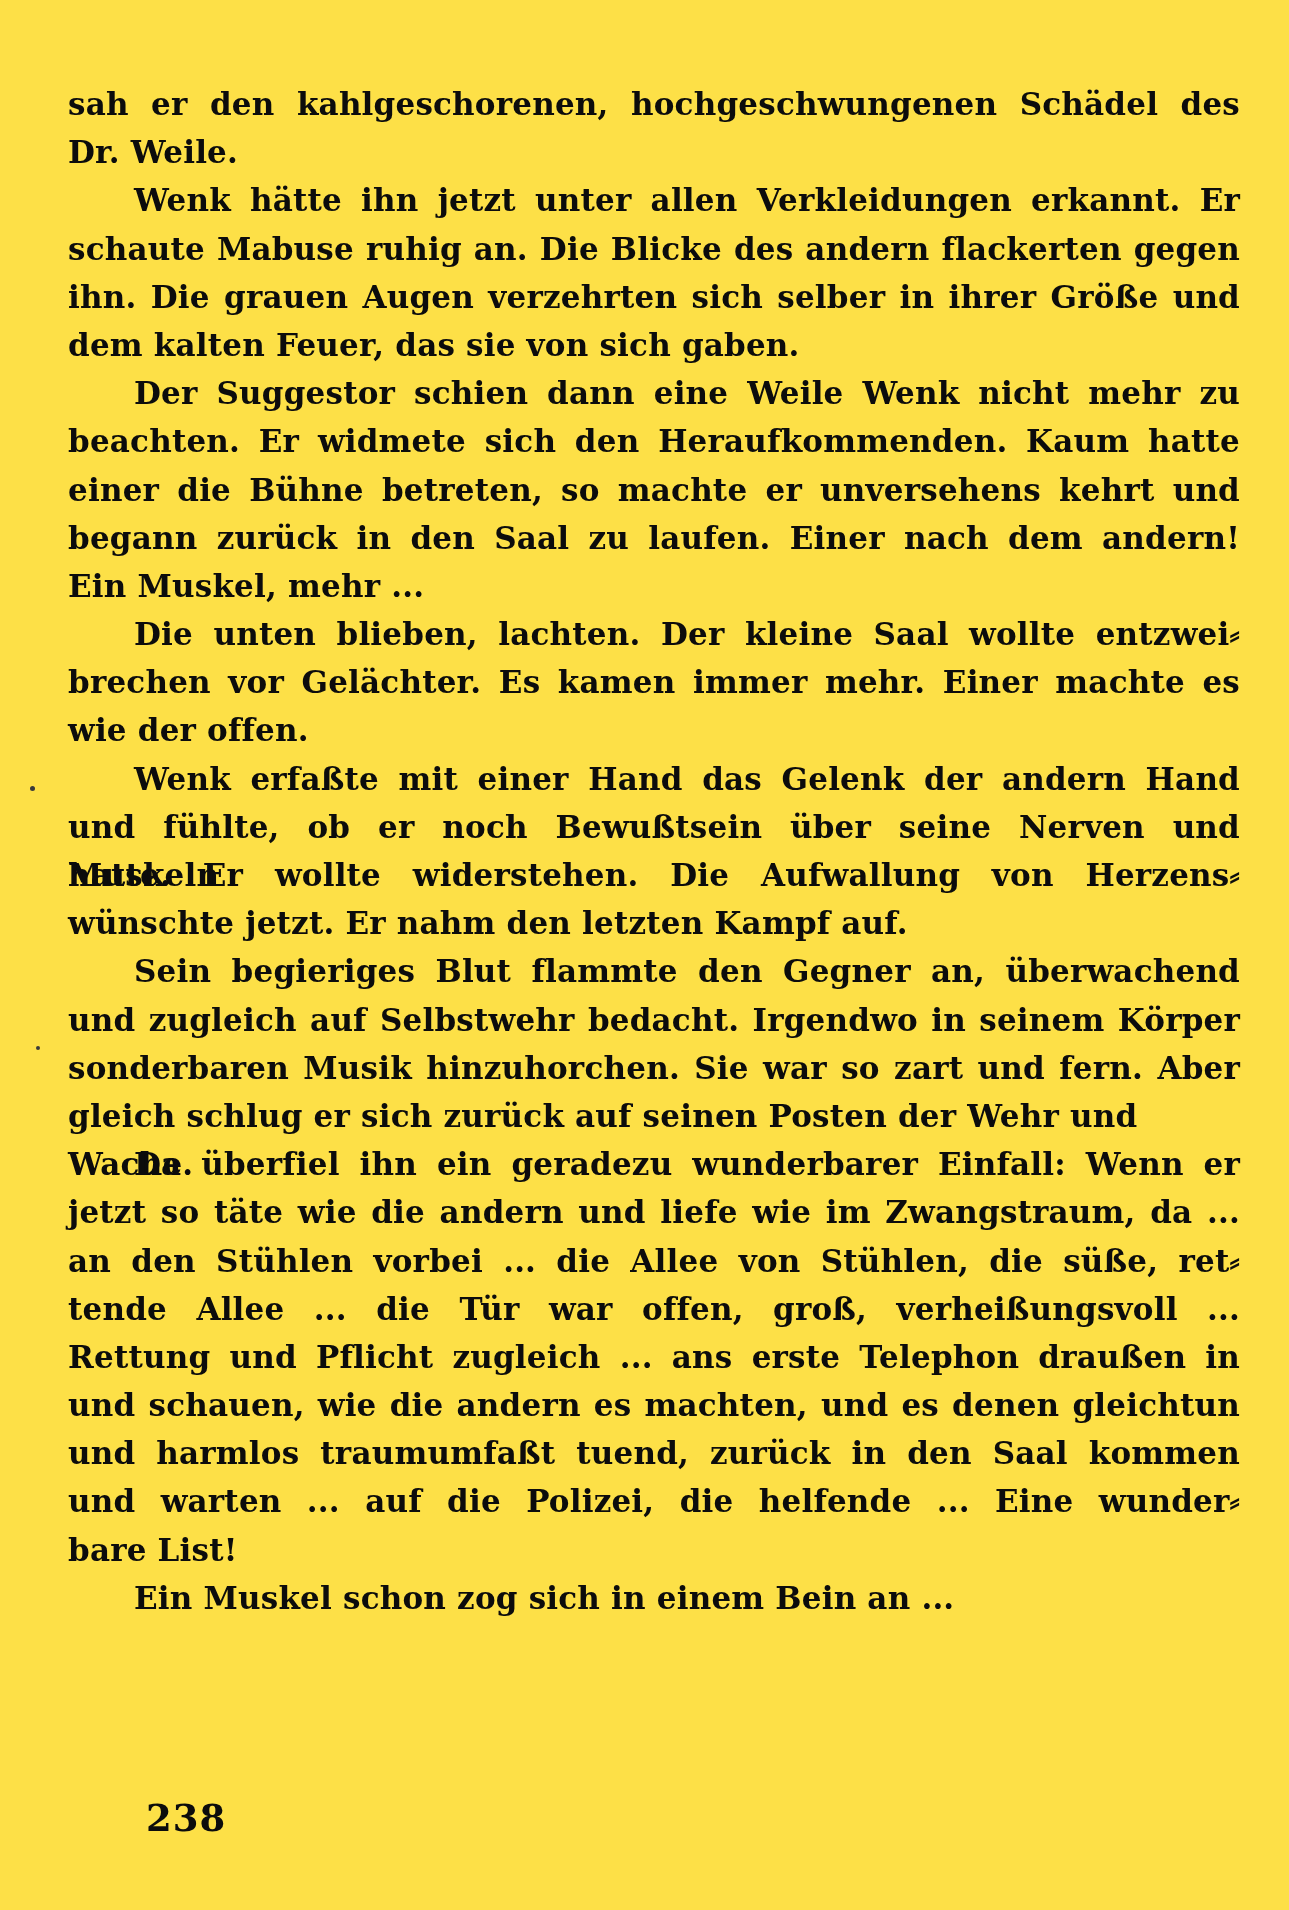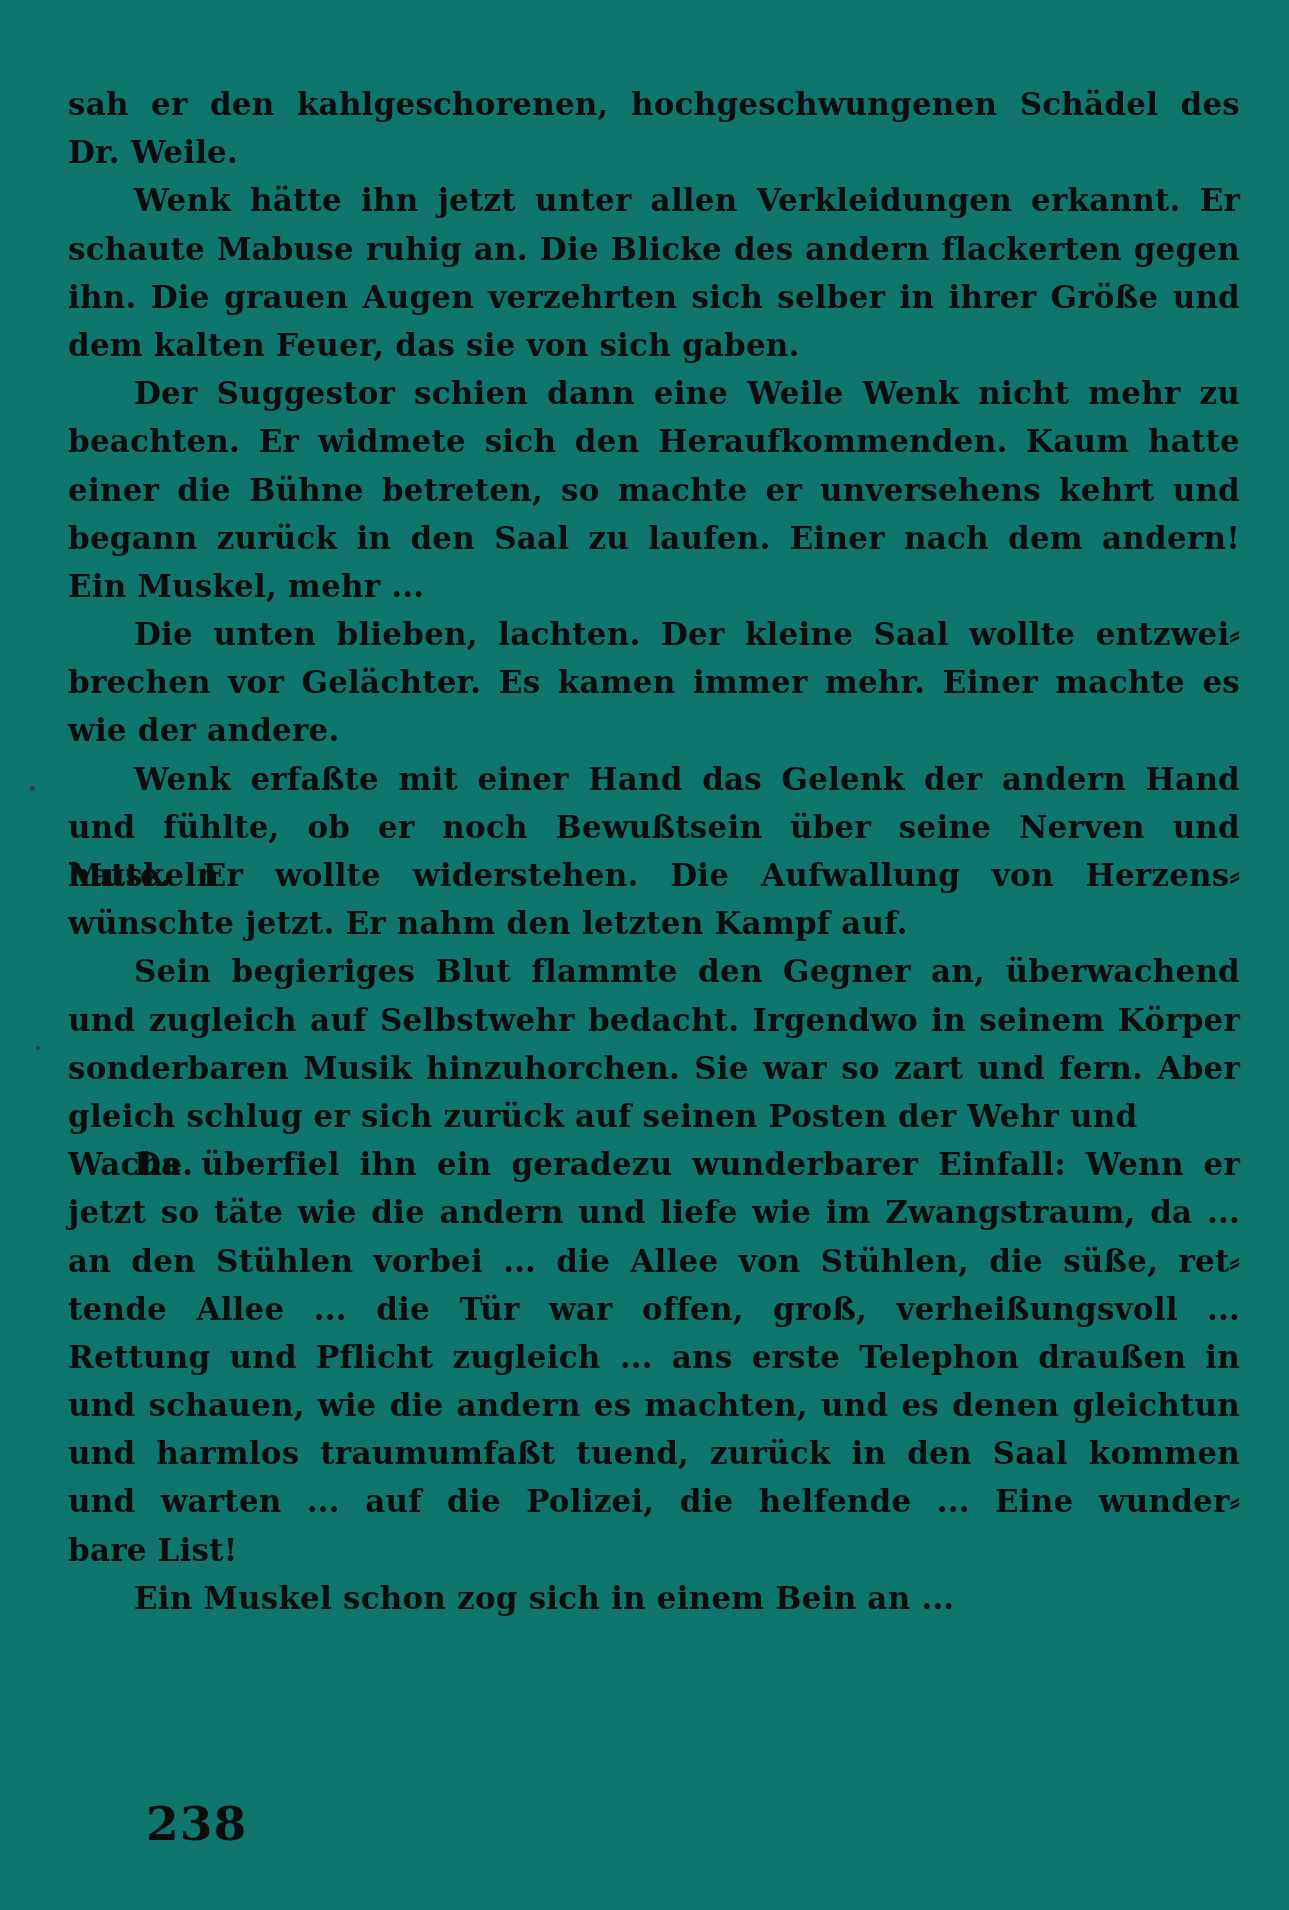--- a/index.html
+++ b/index.html
@@ -5,21 +5,21 @@
   html, body { margin:0; padding:0; }
   body {
     width:1289px; height:1910px;
     background:#fdfdfc;
     position:relative;
     overflow:hidden;
     font-family:"DejaVu Serif","DejaVu Sans",serif;
   }
   .page {
     position:absolute; inset:0;
-    background:#0f766e;
+    background:#fde047;
   }
   .text-block {
     position:absolute;
     left:68px; top:80px;
     width:1172px;
     font-weight:bold;
     font-size:31px;
     color:#0c0c0c;
     letter-spacing:0.2px;
   }
@@ -30,21 +30,21 @@
     overflow:visible;
   }
   .j {
     text-align:justify;
     text-align-last:justify;
   }
   .ind { text-indent:66px; }
   .page-number {
     position:absolute;
     left:146px; top:1796px;
-    font-size:47px;
+    font-size:37px;
     font-weight:bold;
     color:#0c0c0c;
     letter-spacing:1px;
   }
   .speck {
     position:absolute;
     background:#3a3a3a;
     border-radius:50%;
   }
   .speck-1 { left:30px; top:786px; width:5px; height:5px; }
@@ -62,21 +62,21 @@
     <div class="line j">schaute Mabuse ruhig an. Die Blicke des andern flackerten gegen</div>
     <div class="line j">ihn. Die grauen Augen verzehrten sich selber in ihrer Größe und</div>
     <div class="line">dem kalten Feuer, das sie von sich gaben.</div>
     <div class="line j ind">Der Suggestor schien dann eine Weile Wenk nicht mehr zu</div>
     <div class="line j">beachten. Er widmete sich den Heraufkommenden. Kaum hatte</div>
     <div class="line j">einer die Bühne betreten, so machte er unversehens kehrt und</div>
     <div class="line j">begann zurück in den Saal zu laufen. Einer nach dem andern!</div>
     <div class="line">Ein Muskel, mehr ...</div>
     <div class="line j ind">Die unten blieben, lachten. Der kleine Saal wollte entzwei⸗</div>
     <div class="line j">brechen vor Gelächter. Es kamen immer mehr. Einer machte es</div>
-    <div class="line">wie der andere.</div>
+    <div class="line">wie der offen.</div>
     <div class="line j ind">Wenk erfaßte mit einer Hand das Gelenk der andern Hand</div>
     <div class="line j">und fühlte, ob er noch Bewußtsein über seine Nerven und Muskeln</div>
     <div class="line j">hatte. Er wollte widerstehen. Die Aufwallung von Herzens⸗</div>
     <div class="line">wünschte jetzt. Er nahm den letzten Kampf auf.</div>
     <div class="line j ind">Sein begieriges Blut flammte den Gegner an, überwachend</div>
     <div class="line j">und zugleich auf Selbstwehr bedacht. Irgendwo in seinem Körper</div>
     <div class="line j">sonderbaren Musik hinzuhorchen. Sie war so zart und fern. Aber</div>
     <div class="line">gleich schlug er sich zurück auf seinen Posten der Wehr und Wache.</div>
     <div class="line j ind">Da überfiel ihn ein geradezu wunderbarer Einfall: Wenn er</div>
     <div class="line j">jetzt so täte wie die andern und liefe wie im Zwangstraum, da ...</div>

